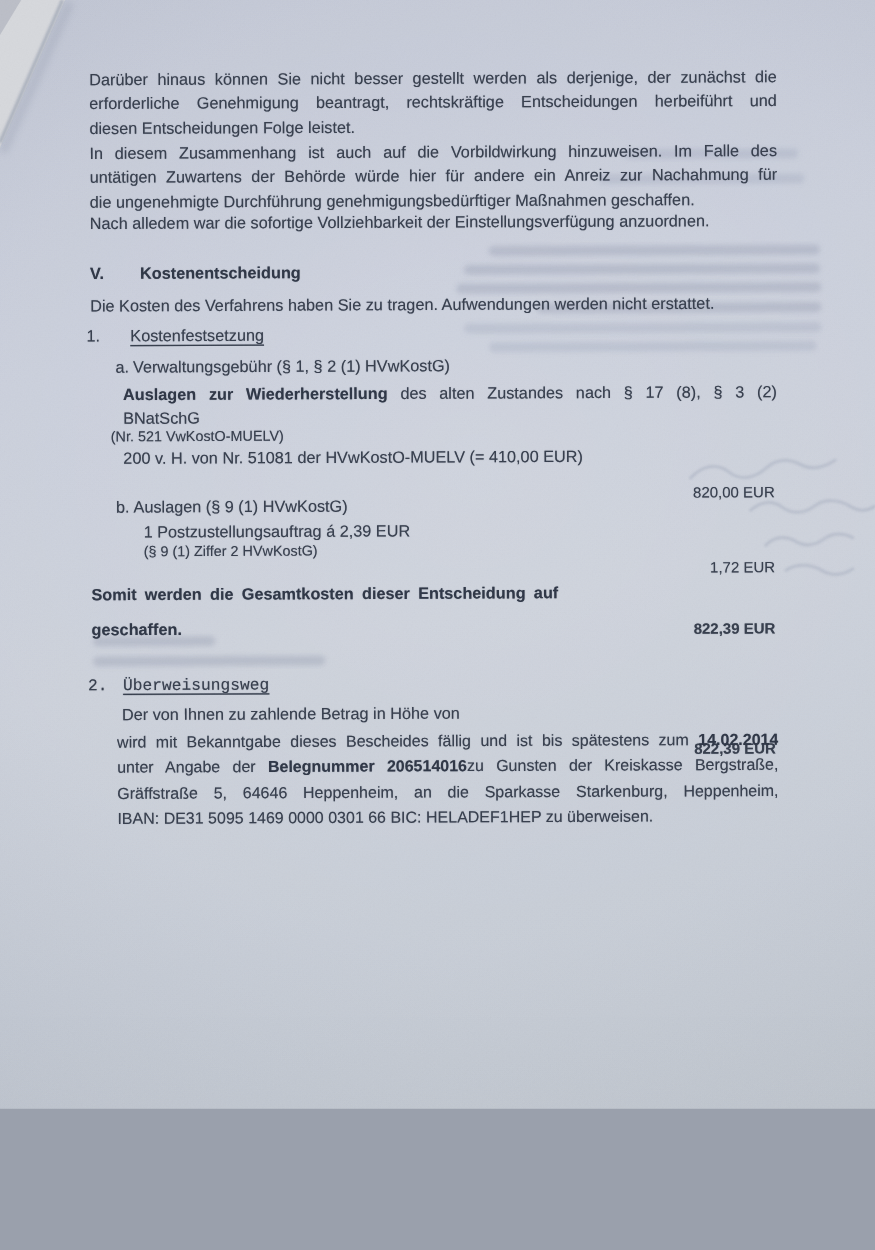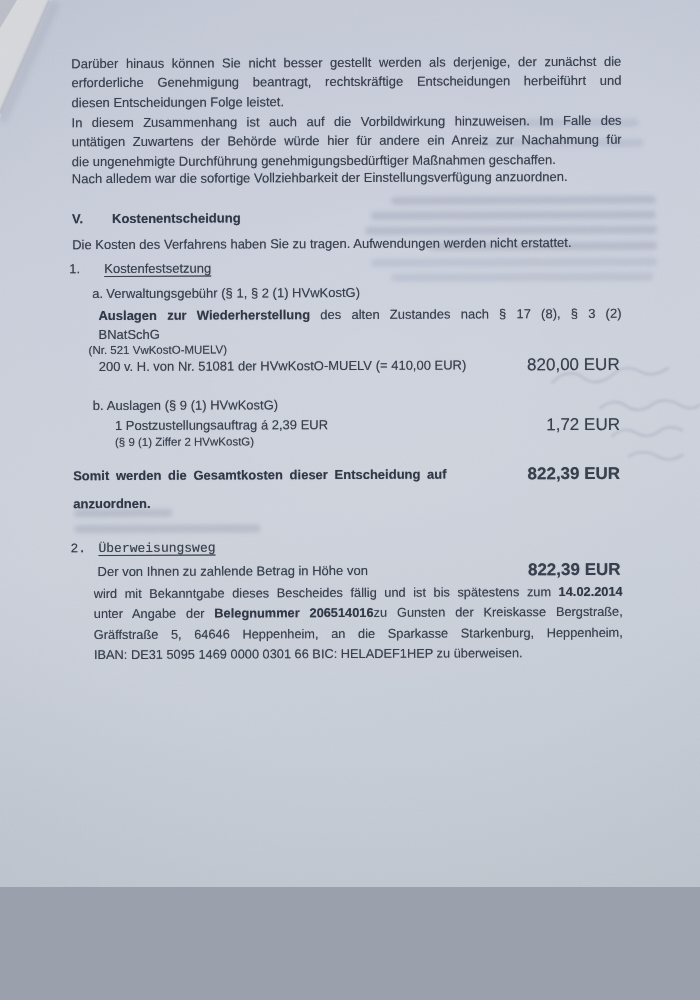--- a/index.html
+++ b/index.html
@@ -16,22 +16,22 @@
       linear-gradient(168deg,#c2c7d5 0%, #c9cedb 30%, #cbd0da 55%, #c6ccd6 78%, #c4cad2 100%);
     font-family:"Liberation Sans", sans-serif;
   }
   .content{position:absolute;inset:0;transform:rotate(-0.25deg);transform-origin:50% 50%;}
   .t{position:absolute;color:var(--ink);font-size:13px;line-height:19.4px;
      text-shadow:0 0 0.7px rgba(53,61,76,0.55);}
   .jl{text-align:justify;text-align-last:justify;overflow:hidden;height:19.4px;}
   .b{font-weight:700;color:var(--ink-bold);}
   .u{text-decoration:underline;text-underline-offset:3px;text-decoration-thickness:1.2px;}
   .num{display:inline-block;}
-  .amt{position:absolute;right:80px;text-align:right;font-size:17px;color:var(--ink);
-     text-shadow:0 0 0.7px rgba(53,61,76,0.55);}
+  .amt{position:absolute;right:80px;text-align:right;font-size:12px;color:var(--ink);
+     text-shadow:0 0 0.7px rgba(53,61,76,0.55);margin-top:32px;}
   .sm{font-size:11.5px;line-height:15px;}
   .ws{word-spacing:3px;}
   .ghost{position:absolute;height:8px;border-radius:4px;background:rgba(108,120,148,0.16);filter:blur(2px);}
   .ghost.dk{background:rgba(104,116,142,0.22);}
   .hand{position:absolute;inset:0;pointer-events:none;}
   .foldsvg{position:absolute;left:0;top:0;pointer-events:none;}
   .grain{position:absolute;inset:0;pointer-events:none;opacity:0.05;}
   .footer{position:absolute;font-size:13px;color:#454e5f;}
 </style>
 </head>
@@ -104,21 +104,21 @@
     </div>
 
     <div class="t" style="left:115px;top:415px;width:430px;">
       <div>1 Postzustellungsauftrag á 2,39 EUR</div>
       <div class="sm">(§ 9 (1) Ziffer 2 HVwKostG)</div>
     </div>
     <div class="amt" style="top:416px;">1,72 EUR</div>
 
     <div class="t b ws" style="left:73px;top:465px;width:470px;">Somit werden die Gesamtkosten dieser Entscheidung auf</div>
     <div class="amt b" style="top:465px;">822,39 EUR</div>
-    <div class="t b" style="left:73px;top:493px;">anzuordnen.</div>
+    <div class="t b" style="left:73px;top:493px;">geschaffen.</div>
 
     <div class="t" style="left:70px;top:538px;font-family:Liberation Mono, monospace;">
       <span class="num" style="width:28px;">2.</span><span class="u">Überweisungsweg</span>
     </div>
 
     <div class="t" style="left:97px;top:561px;">Der von Ihnen zu zahlende Betrag in Höhe von</div>
     <div class="amt b" style="top:561px;">822,39 EUR</div>
 
     <div class="t" style="left:93px;top:583px;width:529px;font-size:12.8px;line-height:20.3px;">
       <div class="jl" style="height:20.3px;"><span>wird mit Bekanntgabe dieses Bescheides fällig und ist bis spätestens zum </span><span class="b">14.02.2014</span></div>

